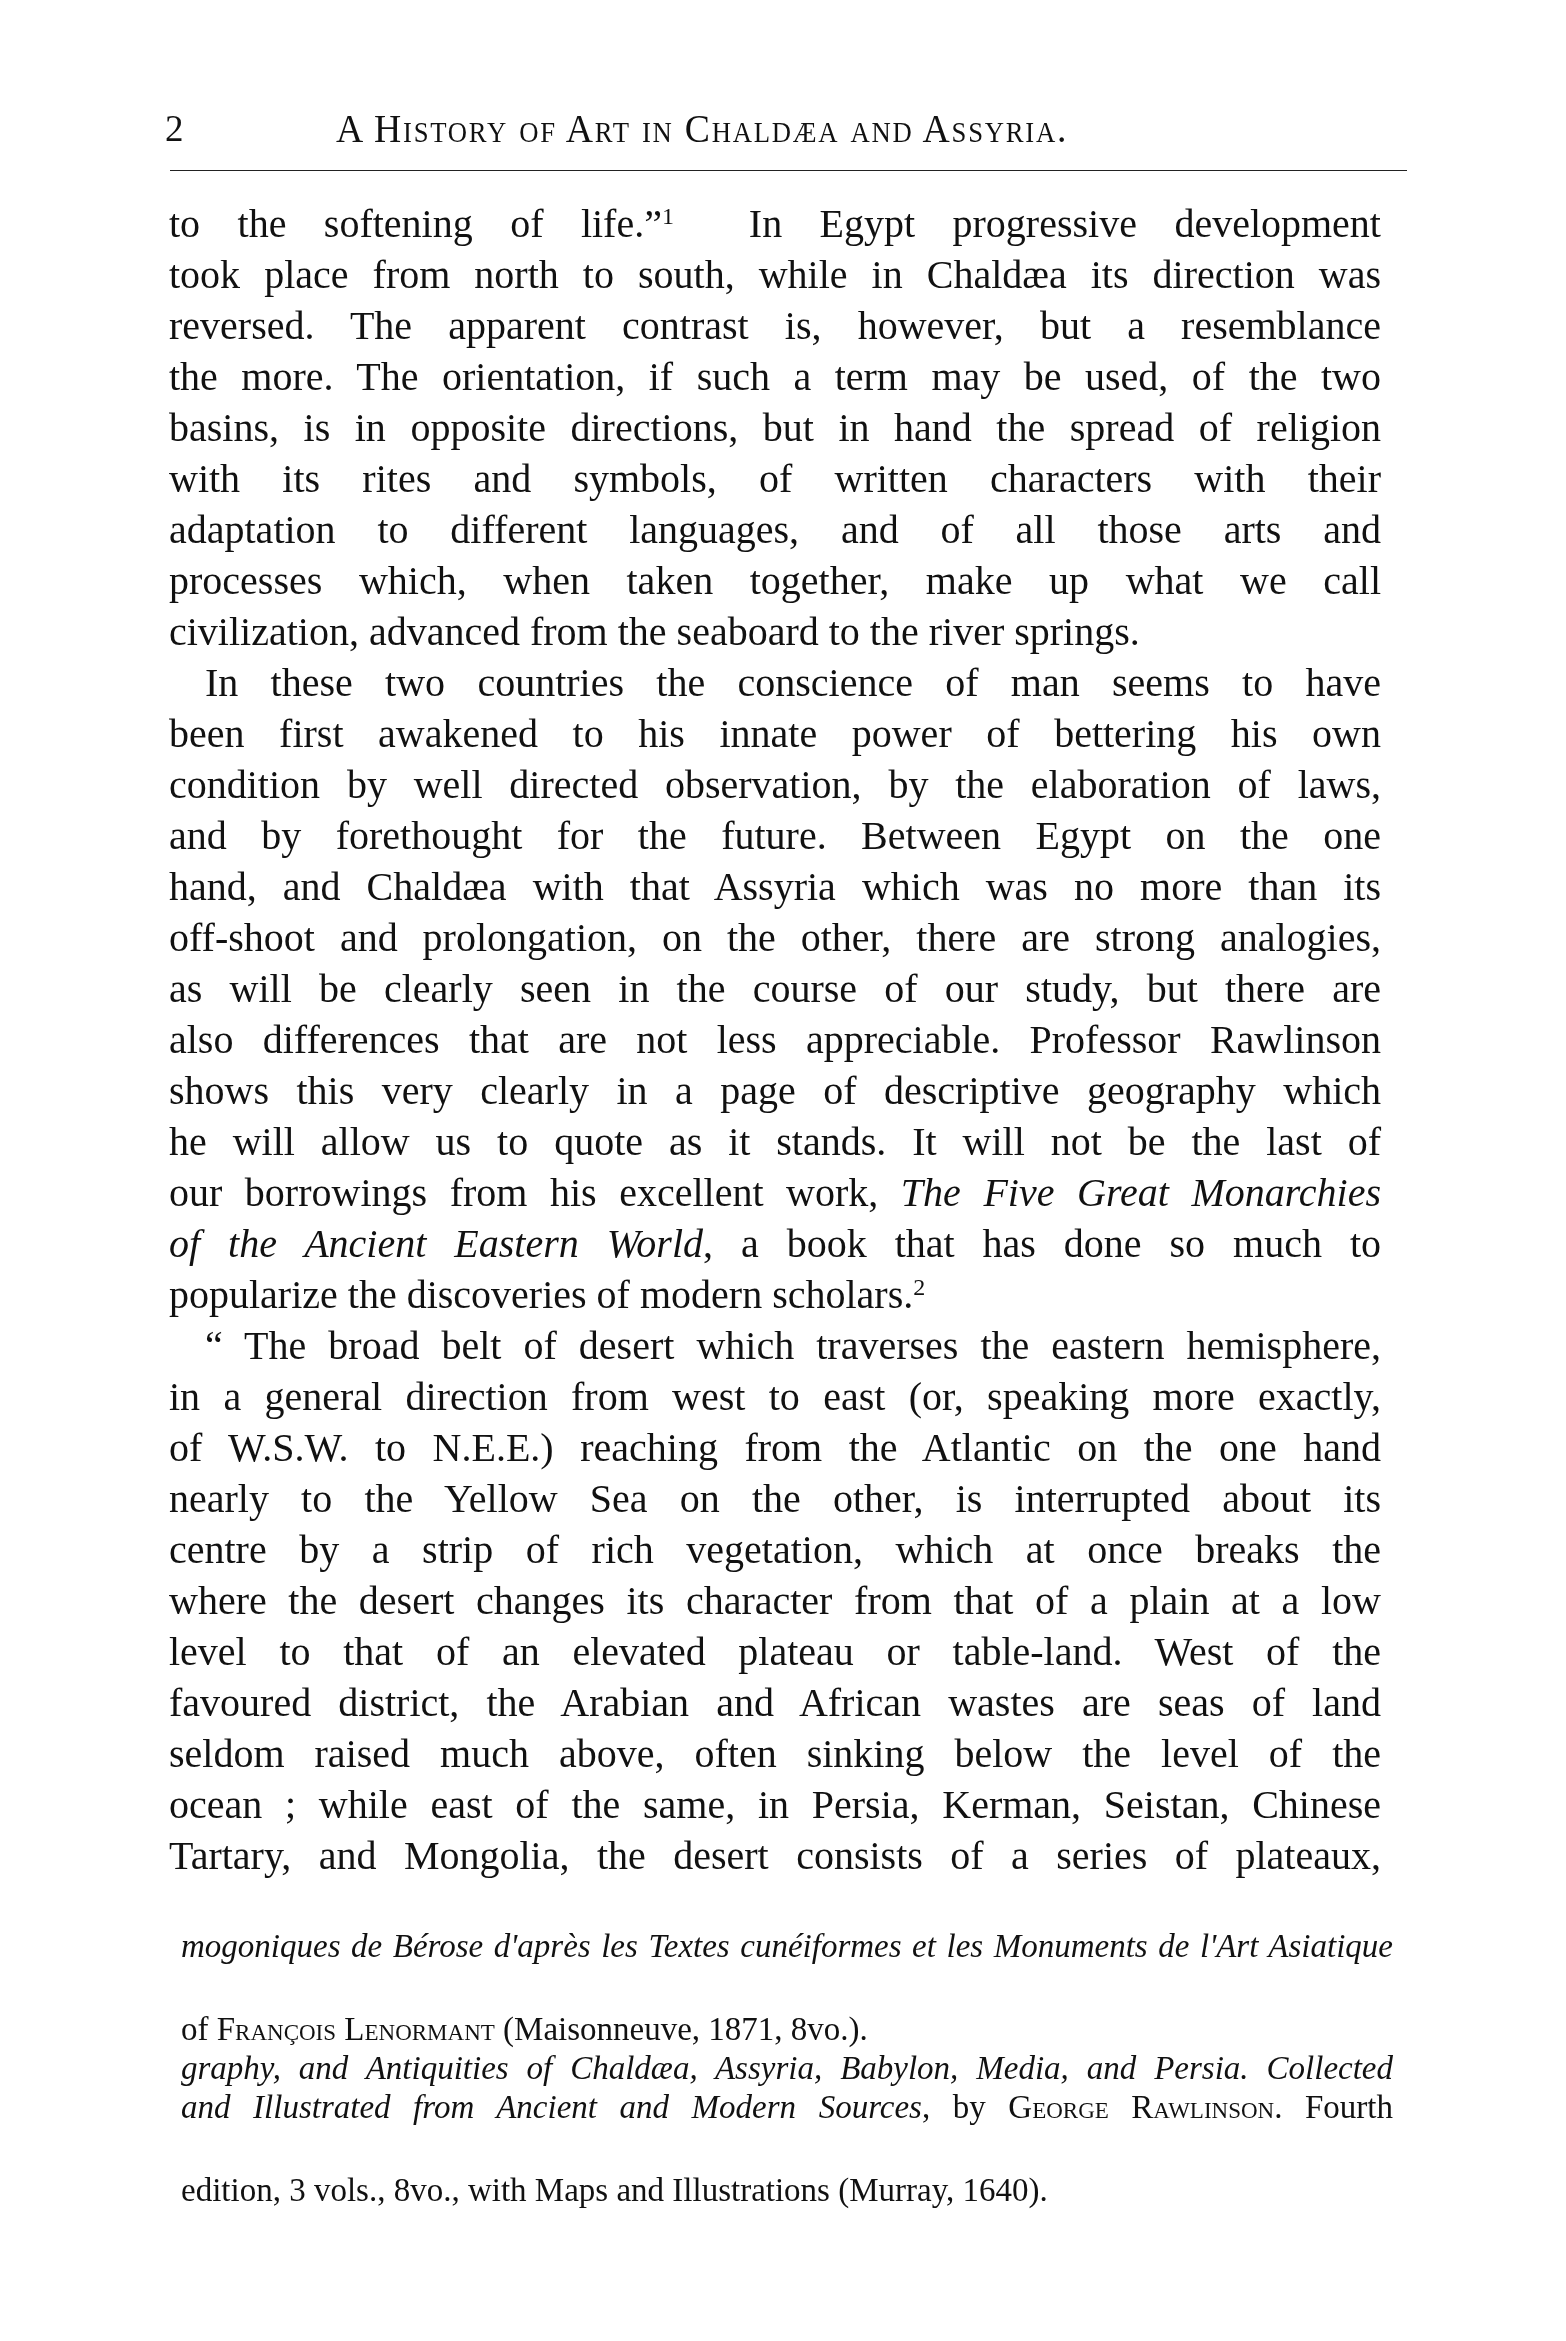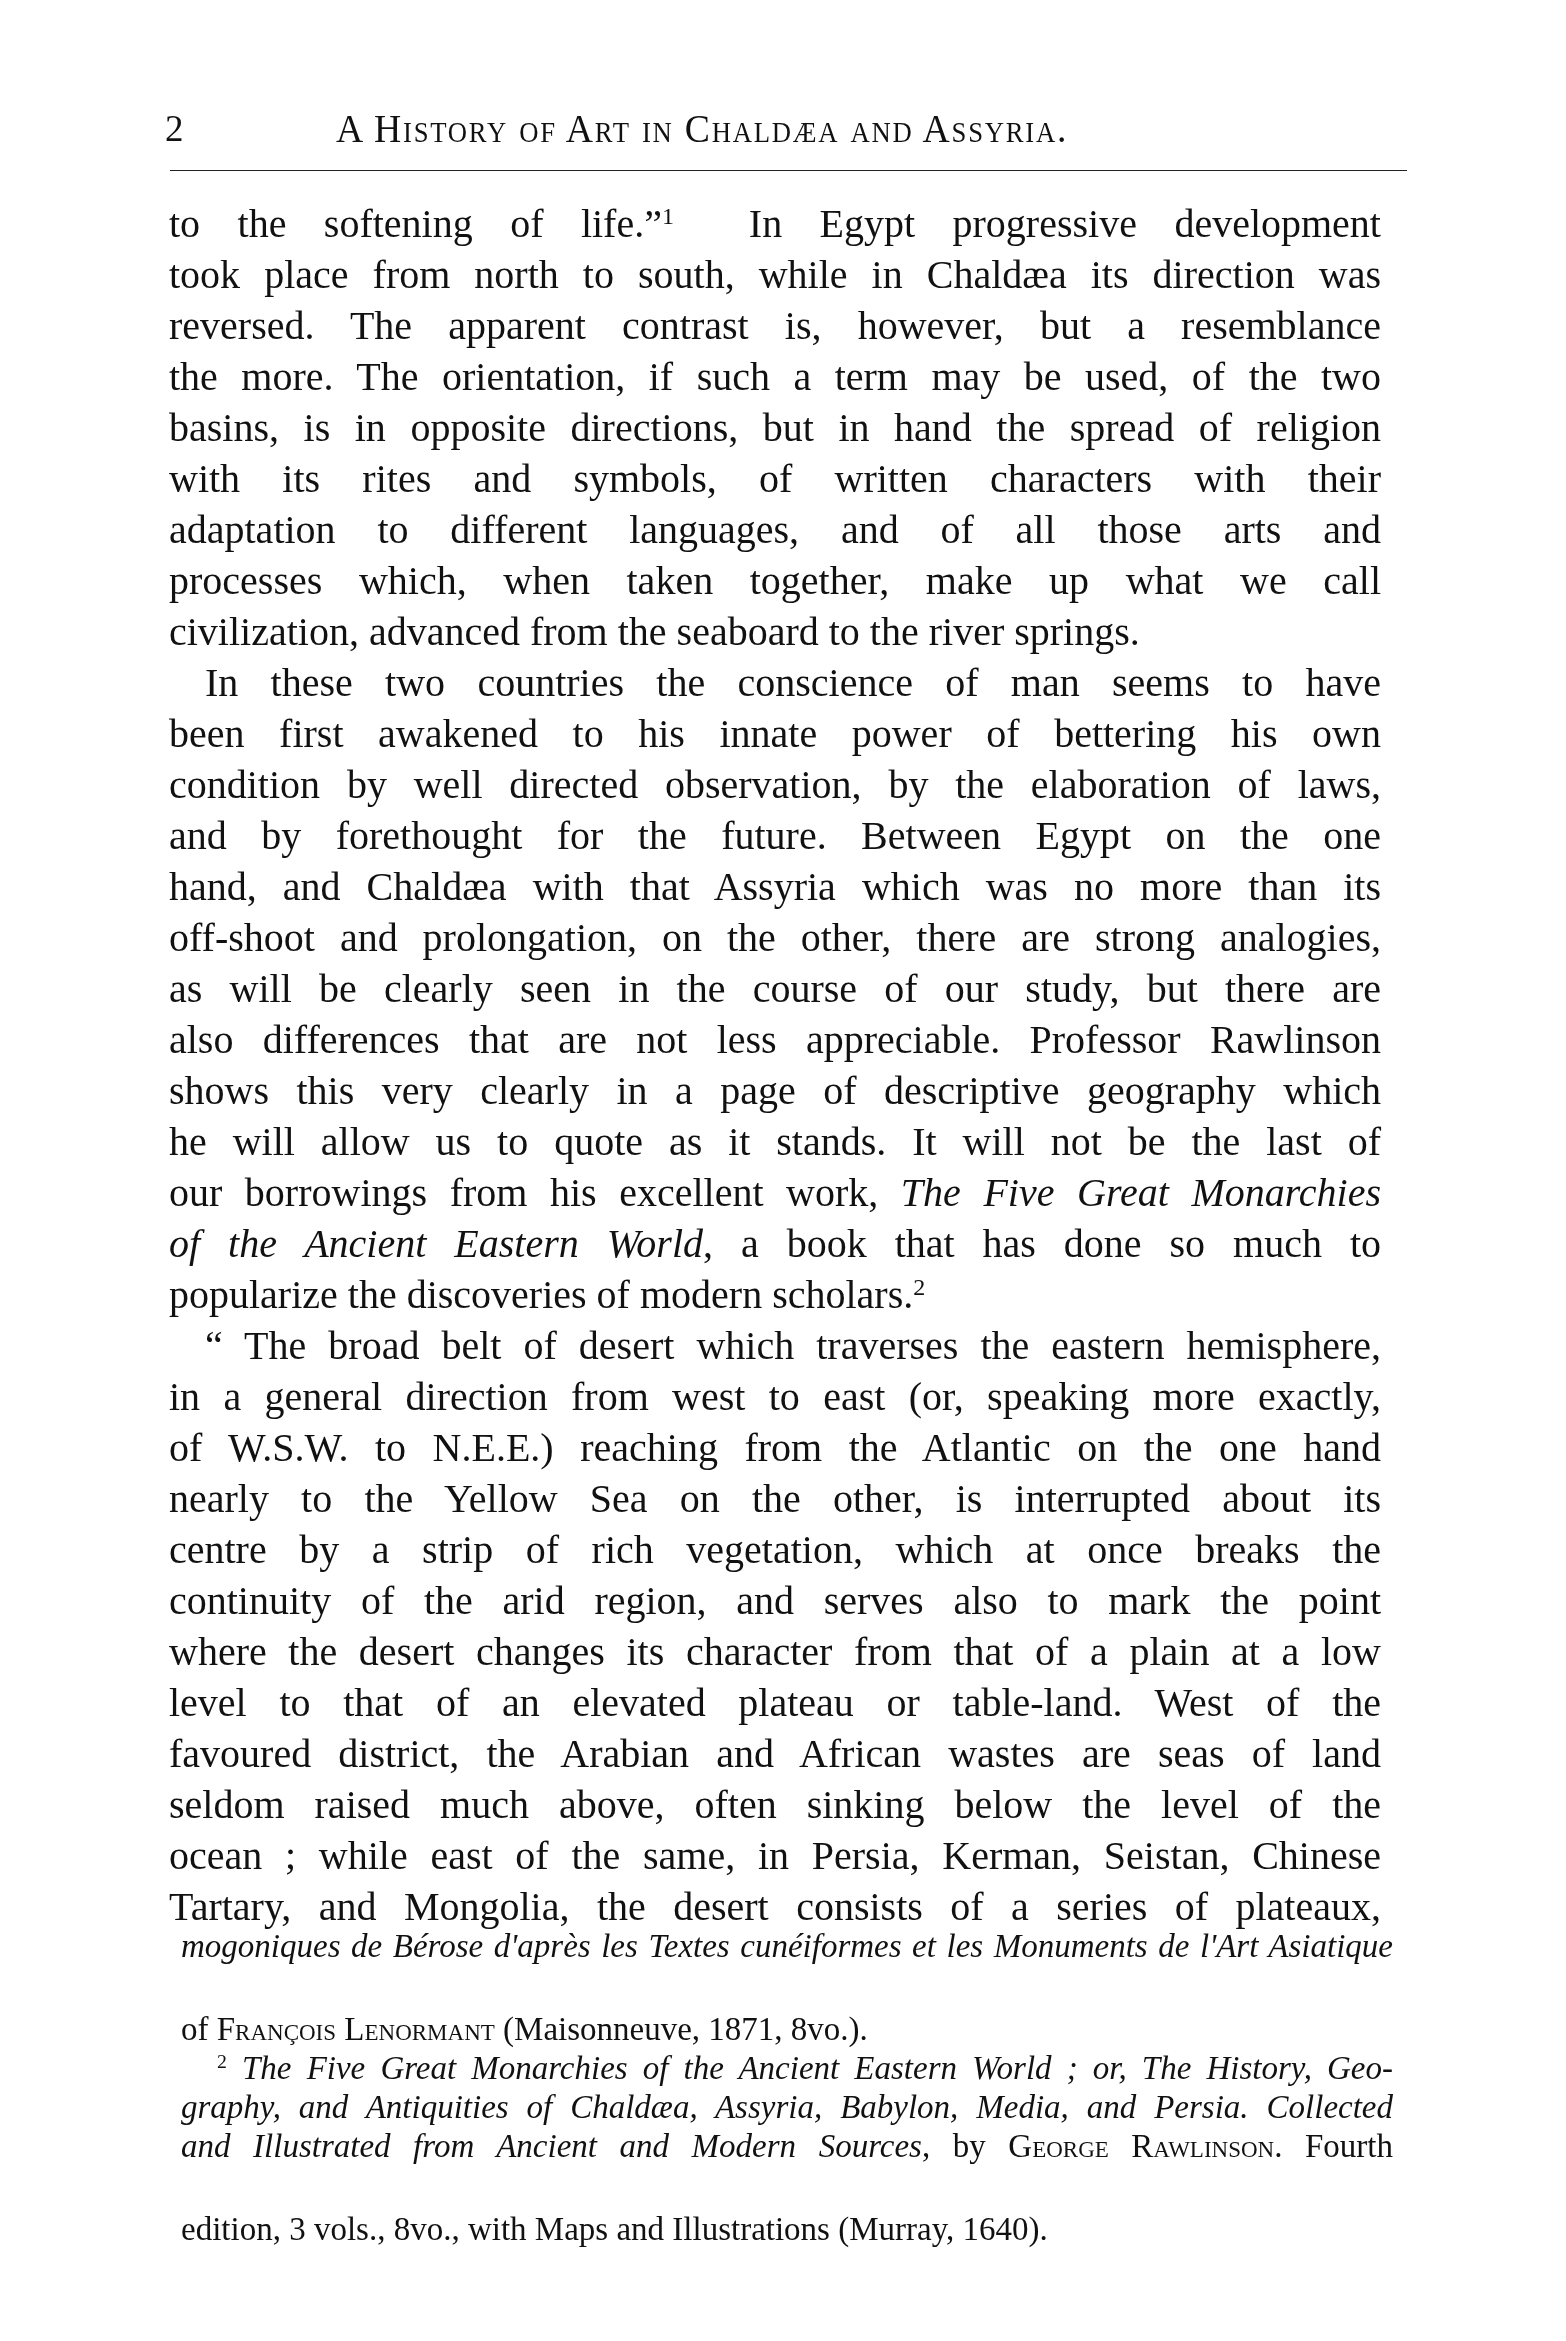--- a/index.html
+++ b/index.html
@@ -70,30 +70,28 @@
     <span class="line"><span>shows this very clearly in a page of descriptive geography which</span></span>
     <span class="line"><span>he will allow us to quote as it stands.  It will not be the last of</span></span>
     <span class="line"><span>our borrowings from his excellent work,</span><i> The Five Great Monarchies</i></span>
     <span class="line"><i>of the Ancient Eastern World</i><span>, a book that has done so much to</span></span>
     <span class="line last"><span>popularize the discoveries of modern scholars.</span><sup>2</sup></span>
     <span class="line ind"><span>“ The broad belt of desert which traverses the eastern hemisphere,</span></span>
     <span class="line"><span>in a general direction from west to east (or, speaking more exactly,</span></span>
     <span class="line"><span>of W.S.W. to N.E.E.) reaching from the Atlantic on the one hand</span></span>
     <span class="line"><span>nearly to the Yellow Sea on the other, is interrupted about its</span></span>
     <span class="line"><span>centre by a strip of rich vegetation, which at once breaks the</span></span>
-    <span class="line"><span>continuity of the arid region, and serves also to mark the point</span></span>
     <span class="line"><span>where the desert changes its character from that of a plain at a low</span></span>
     <span class="line"><span>level to that of an elevated plateau or table-land.  West of the</span></span>
     <span class="line"><span>favoured district, the Arabian and African wastes are seas of land</span></span>
     <span class="line"><span>seldom raised much above, often sinking below the level of the</span></span>
     <span class="line"><span>ocean ; while east of the same, in Persia, Kerman, Seistan, Chinese</span></span>
     <span class="line"><span>Tartary, and Mongolia, the desert consists of a series of plateaux,</span></span>
   </div>
 
 <div class="footnotes">
   <span class="fn-line"><i>mogoniques de Bérose d'après les Textes cunéiformes et les Monuments de l'Art Asiatique</i></span>
   <span class="fn-line last"><span>of </span><span class="sc">François Lenormant</span><span> (Maisonneuve, 1871, 8vo.).</span></span>
-  <span class="fn-line ind"><sup>2</sup> <i>The Five Great Monarchies of the Ancient Eastern World ; or, The History, Geo-</i></span>
   <span class="fn-line"><i>graphy, and Antiquities of Chaldæa, Assyria, Babylon, Media, and Persia.  Collected</i></span>
   <span class="fn-line"><i>and Illustrated from Ancient and Modern Sources</i><span>, by </span><span class="sc">George Rawlinson.</span><span>  Fourth</span></span>
   <span class="fn-line last"><span>edition, 3 vols., 8vo., with Maps and Illustrations (Murray, 1640).</span></span>
 </div>
 
 
 </body></html>

